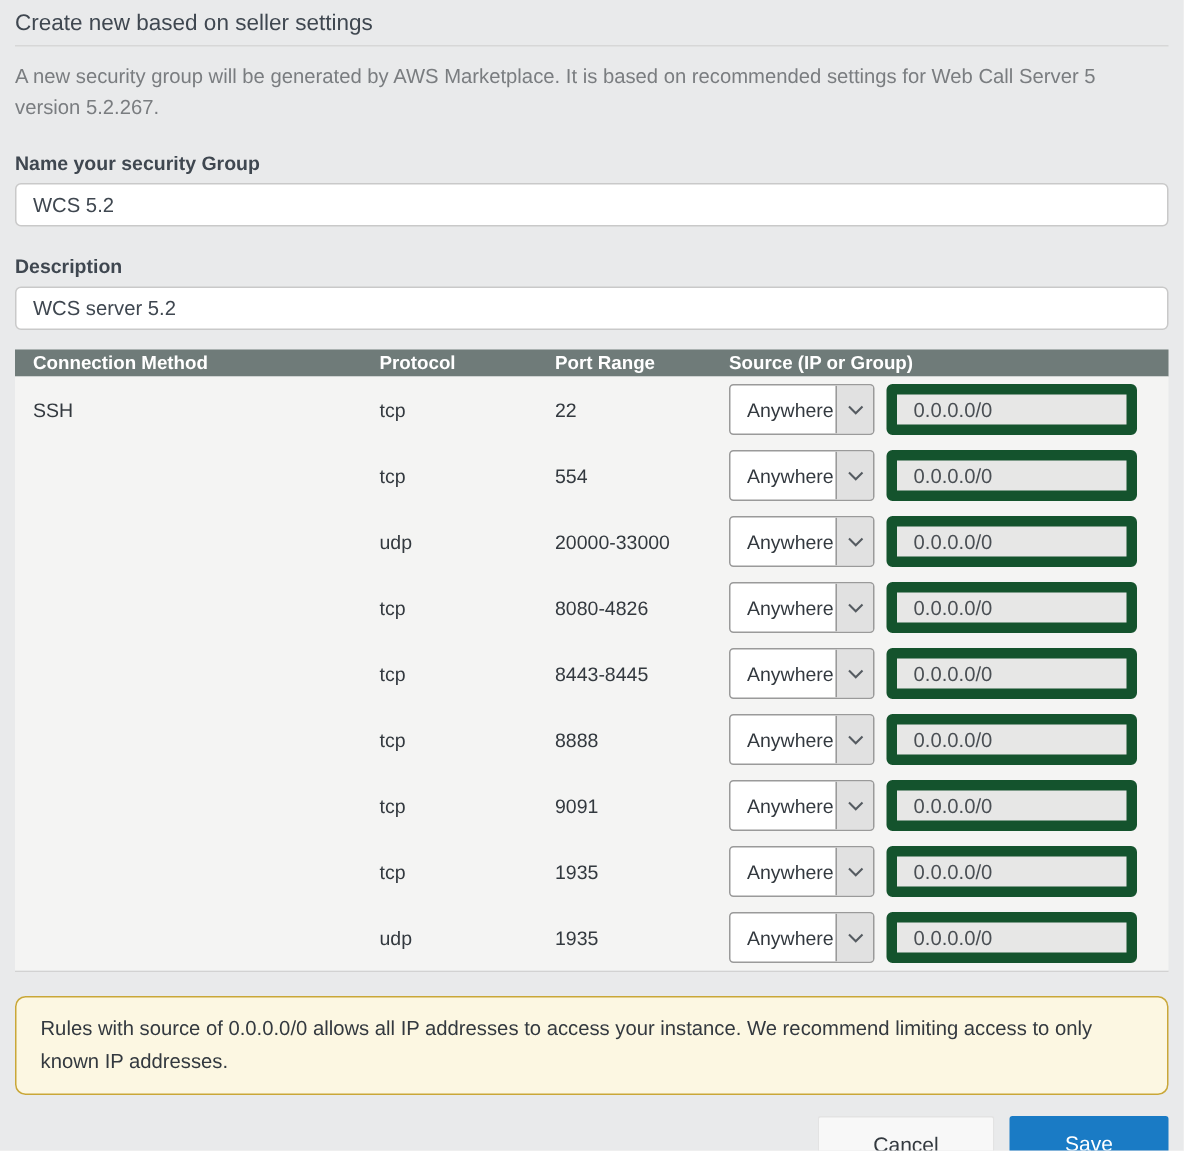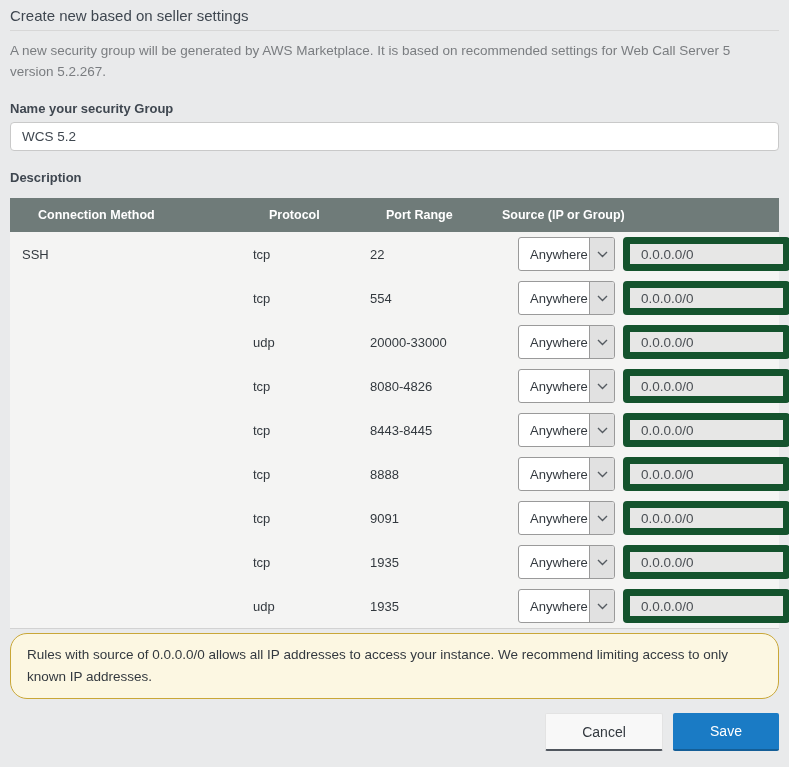--- a/index.html
+++ b/index.html
@@ -37,57 +37,57 @@
   }
   .text-input{
     display:block;width:100%;margin-top:6px;height:29px;
     padding:0 11px;font-size:13.5px;color:#3f4750;
     font-family:"Liberation Sans", sans-serif;
     background:#ffffff;border:1px solid #c9c9c9;border-radius:4px;outline:none;
   }
   .rules-table{margin-top:13px;border-bottom:1px solid #d2d2d2;}
   .thead{
     display:grid;grid-template-columns:231px 117px 116px 1fr;
-    align-items:center;height:34px;padding-left:28px;
+    align-items:center;height:18px;padding-left:12px;
     background:var(--header-bg);color:#ffffff;
     font-size:12.5px;font-weight:bold;
   }
   .tbody{background:var(--table-body-bg);}
   .trow{
     display:grid;grid-template-columns:231px 117px 116px 1fr;
     align-items:center;height:44px;padding-left:12px;
     font-size:13px;color:#33393f;
   }
   .cell{white-space:nowrap;}
   .source-cell{display:flex;align-items:center;}
   .select{
     display:flex;align-items:stretch;width:97px;height:34px;
     background:#ffffff;border:1px solid #9a9a9a;border-radius:3px;
-    overflow:hidden;cursor:pointer;margin-left:32px;
+    overflow:hidden;cursor:pointer;
   }
   .sel-text{
     flex:1;display:flex;align-items:center;
     padding-left:11px;font-size:13px;color:#33393f;
     white-space:nowrap;overflow:hidden;
   }
   .sel-arrow{
     width:25px;display:flex;align-items:center;justify-content:center;
     background:#e1e1e1;border-left:1px solid #9a9a9a;
   }
   .ip-input{
     margin-left:8px;width:167px;height:34px;
     padding:0 11px;font-size:13.5px;color:#4a4f54;
     font-family:"Liberation Sans", sans-serif;
     background:#e7e7e6;border:7px solid #14532d;border-radius:4px;
   }
   .warning-box{
-    margin-top:4px;padding:10px 16px;
+    margin-top:16px;padding:10px 16px;
     background:var(--warning-bg);
     border:1px solid var(--warning-border);
-    border-radius:17px;
+    border-radius:7px;
     font-size:13.5px;line-height:22px;color:#33393f;
   }
   .footer{
     display:flex;justify-content:flex-end;align-items:center;
     gap:10px;margin-top:14px;
   }
   .btn{
     height:38px;font-size:14px;cursor:pointer;border-radius:2px;
     font-family:"Liberation Sans", sans-serif;
   }
@@ -106,20 +106,21 @@
 <div class="page">
 
   <h1 class="page-title">Create new based on seller settings</h1>
 
   <p class="page-desc">A new security group will be generated by AWS Marketplace. It is based on recommended settings for Web Call Server 5 version 5.2.267.</p>
 
   <label class="field-label">Name your security Group</label>
   <input class="text-input" type="text" value="WCS 5.2" style="">
 
   <label class="field-label">Description</label>
+  <input class="text-input" type="text" value="WCS server 5.2" style="">
 
   <div class="rules-table">
     <div class="thead">
       <span>Connection Method</span>
       <span>Protocol</span>
       <span>Port Range</span>
       <span>Source (IP or Group)</span>
     </div>
     <div class="tbody" id="rules-tbody">
   <div class="trow">

